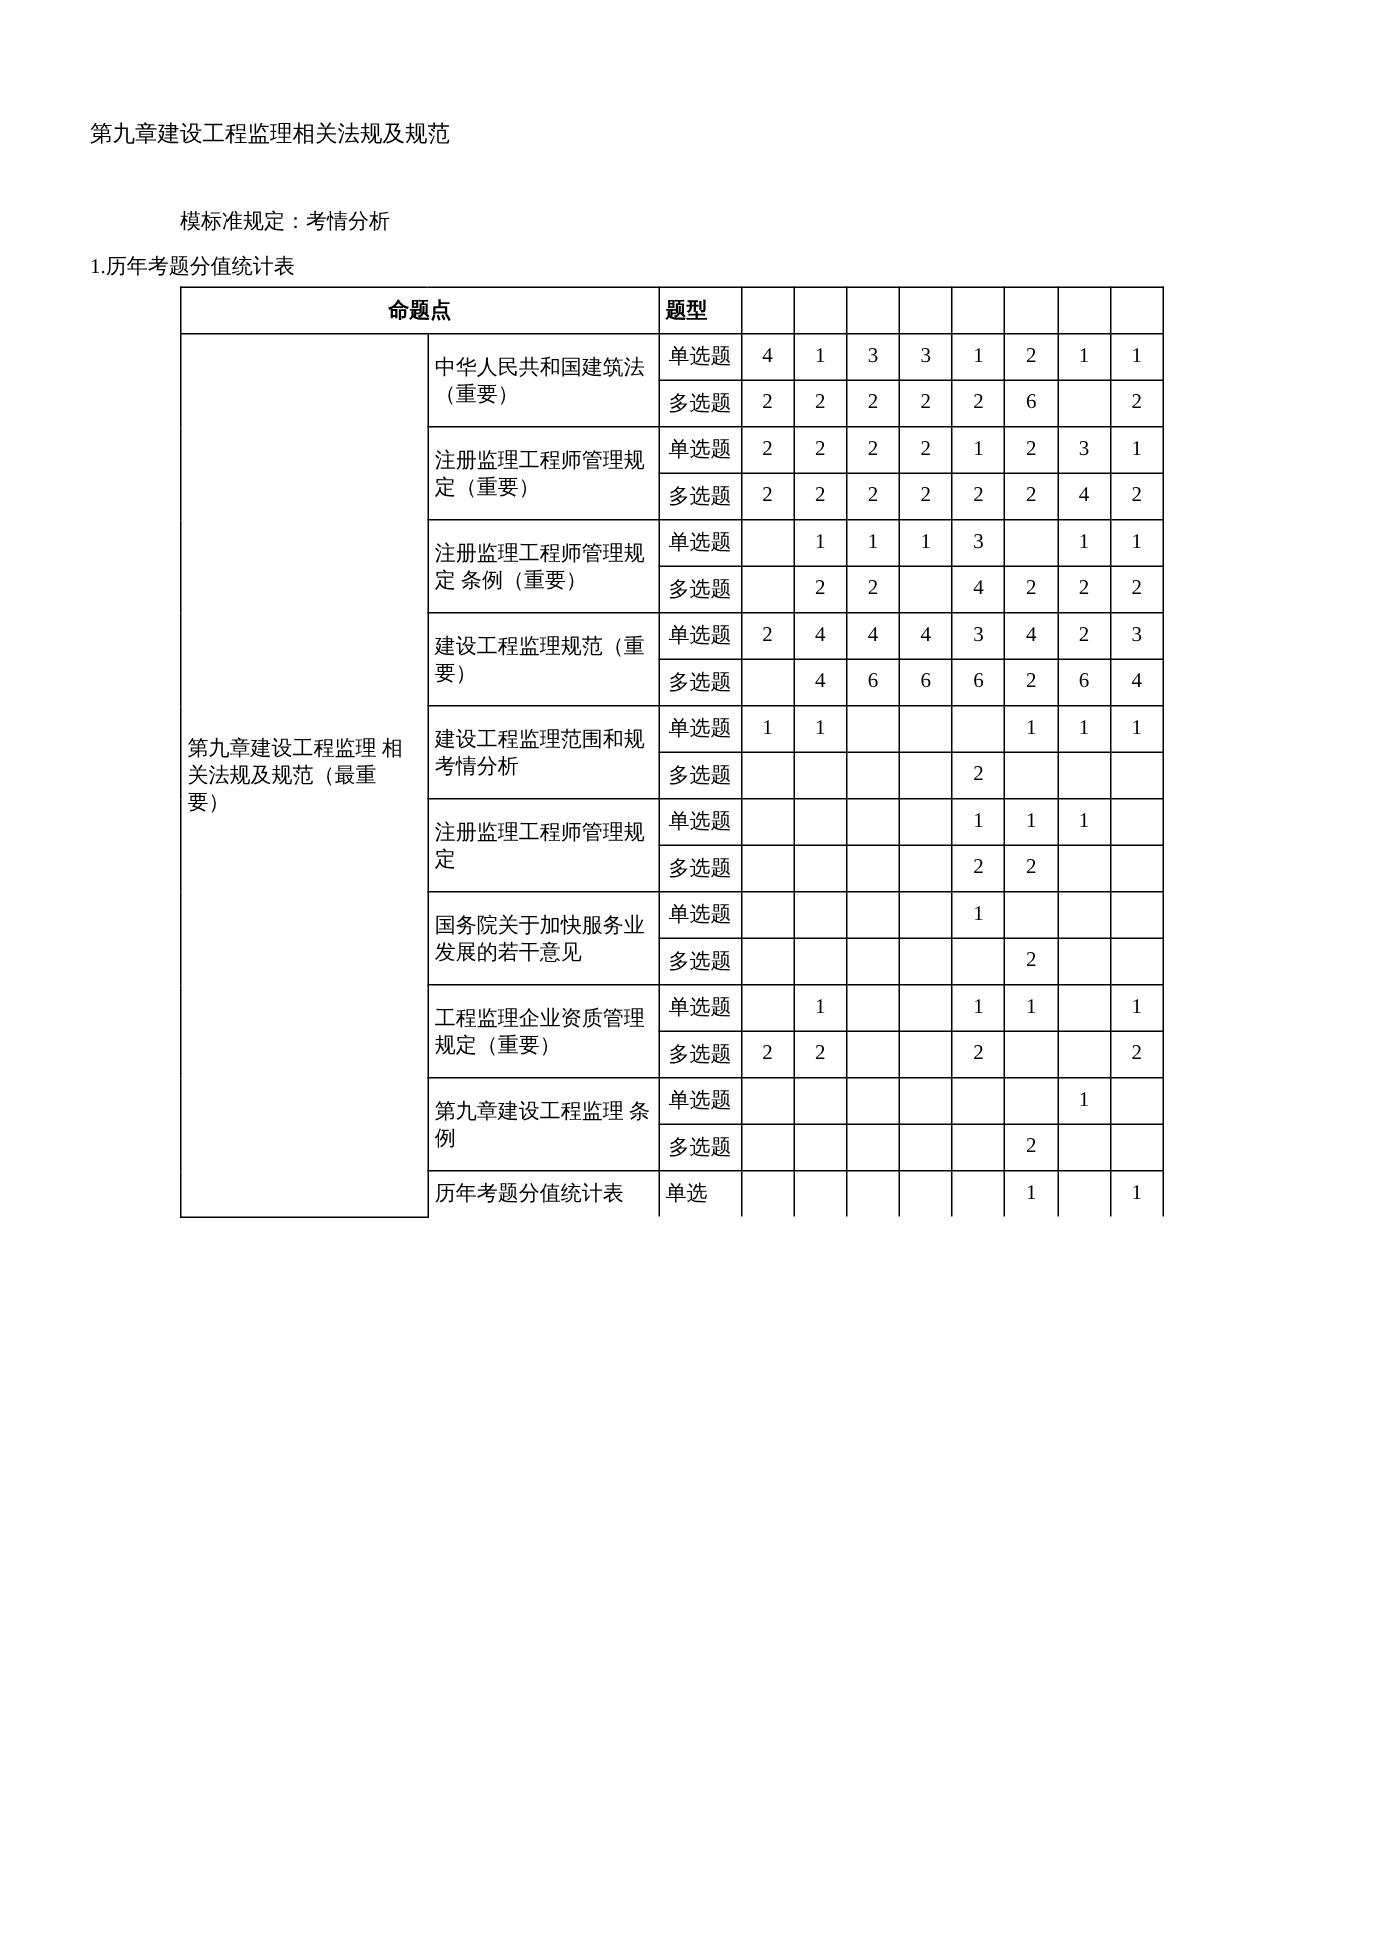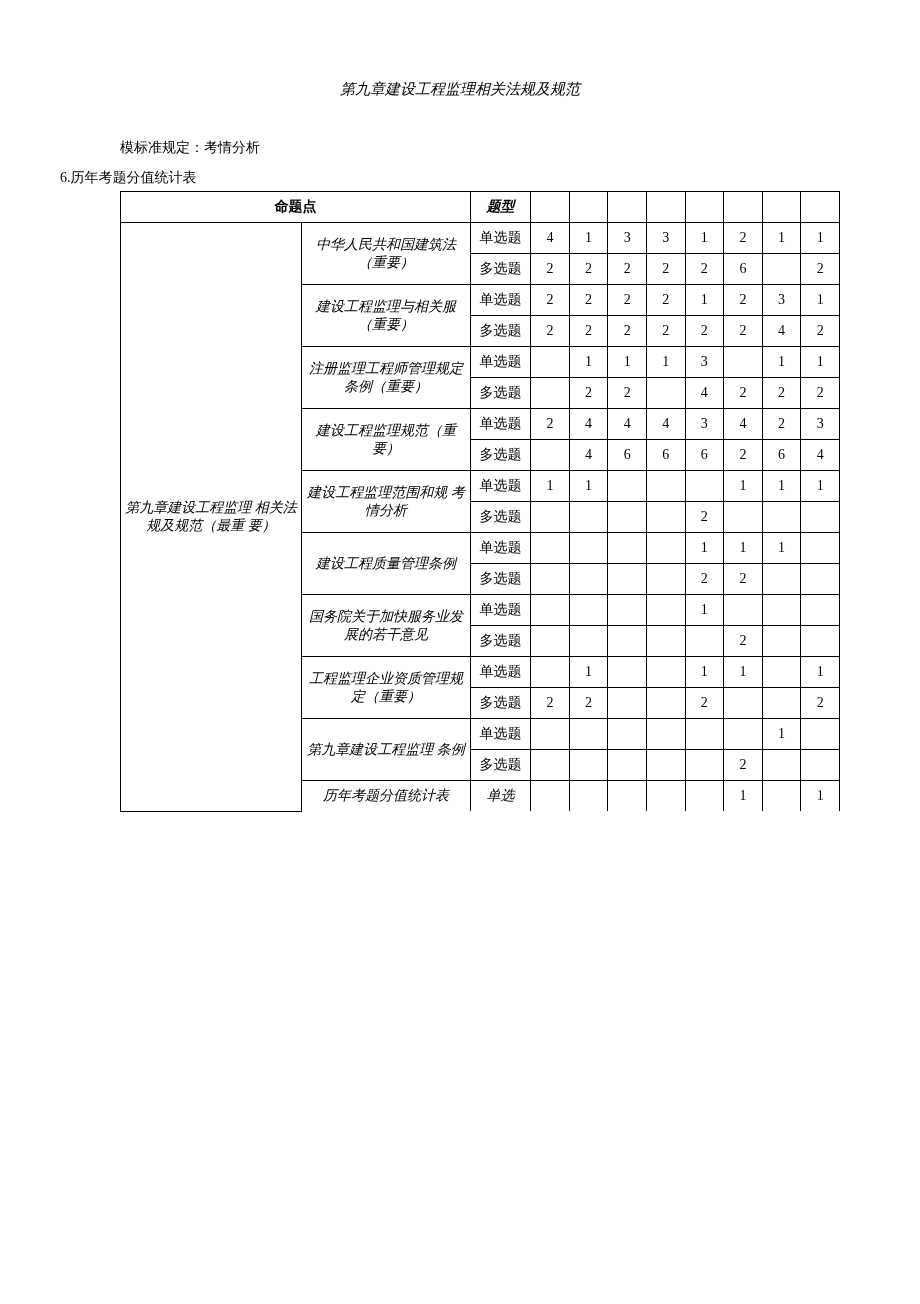--- a/index.html
+++ b/index.html
@@ -6,58 +6,56 @@
     font-family: "SimSun", "宋体", serif;
     font-size: 14px;
     color: #000;
     background: #fff;
     margin: 0;
     padding: 80px 60px;
     width: 920px;
     box-sizing: border-box;
   }
   .title {
-    text-align: center;
     font-size: 15px;
     margin-bottom: 40px;
-    font-style: italic;
   }
   .section-h {
     margin-left: 60px;
     margin-bottom: 12px;
   }
   .subh {
     margin-bottom: 4px;
   }
   table {
     border-collapse: collapse;
     margin-left: 60px;
-    width: 720px;
+    width: 656px;
     table-layout: fixed;
   }
   th, td {
     border: 1px solid #000;
     padding: 6px 4px;
     font-size: 14px;
     vertical-align: middle;
     word-break: break-all;
   }
   td.center, th.center { text-align: center; }
-  td.left, th.left { text-align: center; padding-left: 4px; font-style: italic; }
+  td.left, th.left { text-align: left; padding-left: 4px; }
   col.col-chapter { width: 150px; }
   col.col-topic { width: 140px; }
   col.col-qtype { width: 50px; }
   col.col-y { width: 32px; }
 </style>
 </head>
 <body>
 
 <div class="title">第九章建设工程监理相关法规及规范</div>
 <div class="section-h">模标准规定：考情分析</div>
-<div class="subh">6.历年考题分值统计表</div>
+<div class="subh">1.历年考题分值统计表</div>
 
 <table>
   <colgroup>
     <col class="col-chapter">
       <col class="col-topic">
       <col class="col-qtype">
     <col class="col-y">
       <col class="col-y">
       <col class="col-y">
       <col class="col-y">
@@ -97,21 +95,21 @@
         <td class="center">2</td>
         <td class="center">2</td>
         <td class="center">2</td>
         <td class="center">2</td>
         <td class="center">2</td>
         <td class="center">6</td>
         <td class="center"></td>
         <td class="center">2</td>
       </tr>
       <tr>
-        <td rowspan="2" class="left">建设工程监理与相关服（重要）</td>
+        <td rowspan="2" class="left">注册监理工程师管理规定（重要）</td>
         <td class="center">单选题</td>
         <td class="center">2</td>
         <td class="center">2</td>
         <td class="center">2</td>
         <td class="center">2</td>
         <td class="center">1</td>
         <td class="center">2</td>
         <td class="center">3</td>
         <td class="center">1</td>
       </tr>
@@ -189,21 +187,21 @@
         <td class="center"></td>
         <td class="center"></td>
         <td class="center"></td>
         <td class="center"></td>
         <td class="center">2</td>
         <td class="center"></td>
         <td class="center"></td>
         <td class="center"></td>
       </tr>
       <tr>
-        <td rowspan="2" class="left">建设工程质量管理条例</td>
+        <td rowspan="2" class="left">注册监理工程师管理规定</td>
         <td class="center">单选题</td>
         <td class="center"></td>
         <td class="center"></td>
         <td class="center"></td>
         <td class="center"></td>
         <td class="center">1</td>
         <td class="center">1</td>
         <td class="center">1</td>
         <td class="center"></td>
       </tr>

